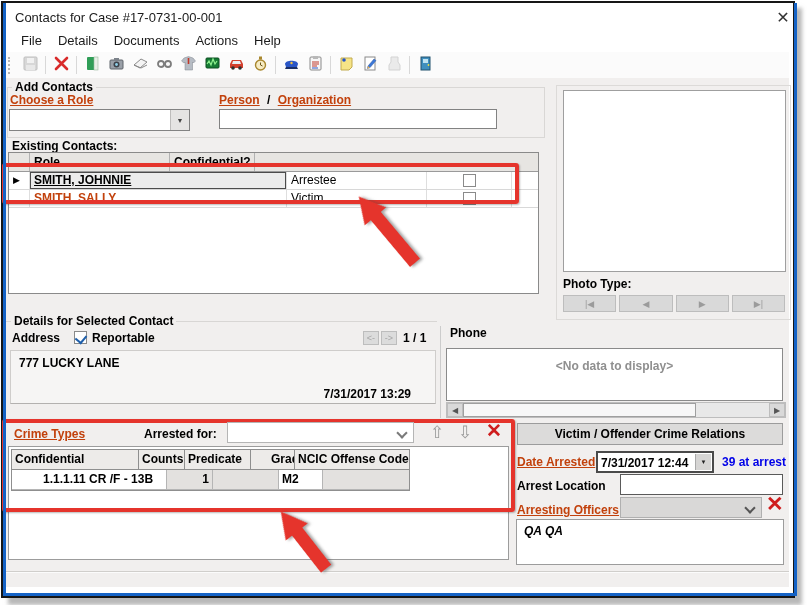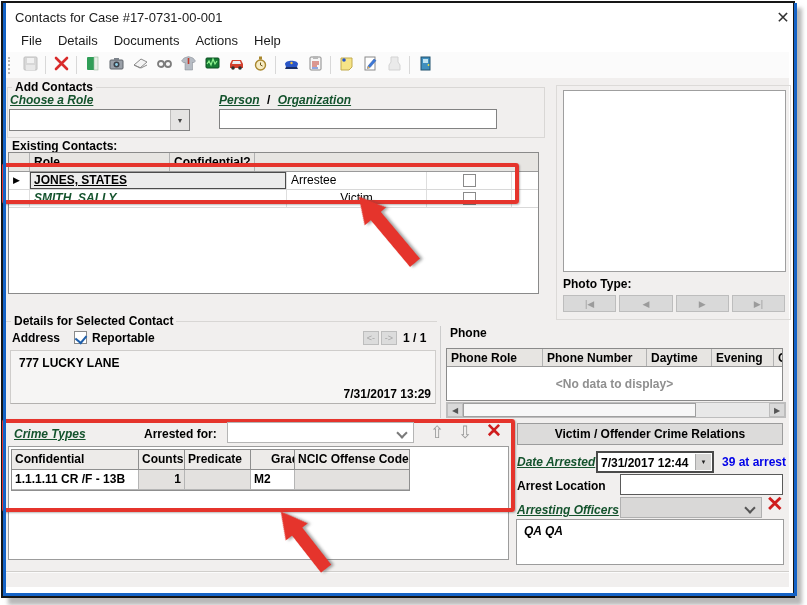--- a/index.html
+++ b/index.html
@@ -1,19 +1,19 @@
 <!DOCTYPE html>
 <html><head>
 <meta charset="utf-8">
 <style>
   html,body{margin:0;padding:0;}
   body{width:807px;height:605px;background:#fff;font-family:"Liberation Sans",sans-serif;font-size:12px;color:#000;position:relative;overflow:hidden;}
   .abs{position:absolute;}
   .b{font-weight:bold;}
-  .link{color:#14532d;font-weight:bold;text-decoration:underline;cursor:pointer;font-style:italic;}
+  .link{color:#c2410c;font-weight:bold;text-decoration:underline;cursor:pointer;}
   .link-plain{color:#0000e8;font-weight:bold;}
   
   .win{position:absolute;left:1px;top:1px;width:790px;height:593px;background:#fff;border:2px solid #161616;box-shadow:7px 7px 4px rgba(125,125,125,.55);}
   .win-blue{position:absolute;left:3px;top:3px;width:788px;height:590px;border:3px solid #1563c6;border-top:none;pointer-events:none;z-index:40;}
   .titlebar{position:absolute;left:3px;top:3px;width:788px;height:26px;background:#fff;}
   .title-text{position:absolute;left:12px;top:7px;font-size:13px;color:#1b1b1b;}
   .close-btn{position:absolute;left:767px;top:4px;width:26px;height:21px;text-align:center;font-size:16px;color:#333;line-height:21px;cursor:pointer;}
   .menubar{position:absolute;left:5px;top:29px;width:784px;height:23px;background:#fff;display:flex;align-items:center;padding-left:8px;box-sizing:border-box;}
   .menu-item{padding:2px 8px;font-size:13px;color:#1b1b1b;cursor:pointer;}
   .toolbar{position:absolute;left:5px;top:52px;width:784px;height:26px;background:#fbfbfb;border-bottom:1px solid #e4e4e4;display:flex;align-items:center;}
@@ -59,21 +59,21 @@
   .empty-text{color:#8f8f8f;font-weight:bold;}
   .sbar{background:#e8e8e8;border:1px solid #bdbdbd;box-sizing:border-box;}
   .sbar-btn{position:absolute;top:0;bottom:0;width:16px;background:#d9d9d9;border:1px solid #bdbdbd;box-sizing:border-box;color:#555;font-size:8px;display:flex;align-items:center;justify-content:center;cursor:pointer;}
   .sbar-thumb{position:absolute;top:0;bottom:0;background:#f7f7f7;border:1px solid #9f9f9f;box-sizing:border-box;cursor:pointer;}
   
   .cg-head{display:flex;font-weight:bold;background:#edebe9;border-bottom:1px solid #8f8f8f;}
   .cg-hcell{padding:2px 3px;border-left:1px solid #8f8f8f;box-sizing:border-box;overflow:hidden;white-space:nowrap;}
   .cg-hcell:first-child{border-left:none;}
   .cg-row{display:flex;border-bottom:1px solid #b5b5b5;}
   .cg-cell{padding:2px 3px;border-left:1px solid #b5b5b5;box-sizing:border-box;font-weight:bold;overflow:hidden;white-space:nowrap;}
-  .cg-cell:first-child{border-left:none;}
+  .cg-cell:first-child{border-left:none;margin-left:28px;}
   .cg-gray{background:#e3e1df;}
   .arrow-glyph{font-size:17px;color:#9a9a9a;cursor:pointer;}
   .red-x{color:#cf1d1d;font-weight:bold;font-size:21px;line-height:20px;cursor:pointer;}
   
   .rel-btn{background:#dcdbda;border:1px solid #9c9c9c;font-weight:bold;text-align:center;box-sizing:border-box;cursor:pointer;}
   .date-combo{background:#fff;border:2px solid #4a4a4a;box-sizing:border-box;font-weight:bold;white-space:nowrap;overflow:hidden;}
   .dd-btn{position:absolute;right:1px;top:1px;bottom:1px;width:15px;background:#d6d5d4;border-left:1px solid #aaa;display:flex;align-items:center;justify-content:center;font-size:6px;color:#222;cursor:pointer;}
   .combo-flat{background:#fff;border:1px solid #b5b5b5;box-sizing:border-box;}
   .combo-gray{background:#d9d8d7;border:1px solid #b0b0b0;box-sizing:border-box;}
   .listbox{background:#fff;border:1px solid #9c9c9c;box-sizing:border-box;}
@@ -233,34 +233,34 @@
   <div class="gridhead" style="height:19px;">
     <div class="gh-cell" style="width:20px;"></div>
     <div class="gh-cell" style="width:140px;">Role</div>
     <div class="gh-cell" style="width:85px;">Confidential?</div>
     <div class="gh-cell" style="flex:1;"></div>
   </div>
   <div class="grow" style="height:18px;">
     <div class="g-cell" style="width:20px;font-size:9px;padding-top:3px;">▶</div>
     <div class="g-cell" style="width:257px;position:relative;padding:0;">
       <div class="focus-cell"></div>
-      <span class="abs b" style="left:4px;top:1px;text-decoration:underline;">JONES, STATES</span>
+      <span class="abs b" style="left:4px;top:1px;text-decoration:underline;">SMITH, JOHNNIE</span>
     </div>
     <div class="g-cell" style="width:140px;">Arrestee</div>
     <div class="g-cell" style="width:85px;display:flex;justify-content:center;align-items:center;">
       <div class="checkbox"></div>
     </div>
     <div class="g-cell" style="flex:1;"></div>
   </div>
   <div class="grow" style="height:18px;">
     <div class="g-cell" style="width:20px;"></div>
     <div class="g-cell" style="width:257px;">
       <span class="link">SMITH, SALLY</span>
     </div>
-    <div class="g-cell" style="width:140px;text-align:center;">Victim</div>
+    <div class="g-cell" style="width:140px;">Victim</div>
     <div class="g-cell" style="width:85px;display:flex;justify-content:center;align-items:center;">
       <div class="checkbox"></div>
     </div>
     <div class="g-cell" style="flex:1;"></div>
   </div>
 </div>
 
 <div class="abs hl-box" style="left:2px;top:163px;width:509px;height:33px;"></div>
 <div class="red-arrow" style="left:346px;top:196px;width:28px;height:90px;transform:rotate(-40deg);transform-origin:14px 2px;">
   <div class="head"></div>
@@ -280,33 +280,26 @@
 <div class="abs" style="left:6px;top:321px;width:431px;border-top:1px solid #d8d6d4;"></div>
 <div class="abs grp-label" style="left:11px;top:314px;">Details for Selected Contact</div>
 <div class="abs b" style="left:12px;top:331px;">Address</div>
 <div class="abs checkbox checked" style="left:74px;top:331px;"></div>
 <div class="abs b" style="left:92px;top:331px;">Reportable</div>
 <div class="abs mini-btn" style="left:363px;top:331px;">&lt;-</div>
 <div class="abs mini-btn" style="left:381px;top:331px;">-&gt;</div>
 <div class="abs b" style="left:403px;top:331px;">1 / 1</div>
 <div class="abs addr-box" style="left:10px;top:350px;width:424px;height:52px;">
   <div class="abs b" style="left:8px;top:5px;">777 LUCKY LANE</div>
-  <div class="abs b" style="right:4px;top:36px;">7/31/2017 13:29</div>
+  <div class="abs b" style="right:24px;top:36px;">7/31/2017 13:29</div>
 </div>
 
 <div class="abs" style="left:440px;top:326px;height:92px;border-left:1px solid #ccc;"></div>
 <div class="abs b" style="left:450px;top:326px;">Phone</div>
 <div class="abs grid" style="left:446px;top:348px;width:337px;height:53px;">
-  <div class="gridhead" style="height:18px;">
-    <div class="gh-cell" style="width:95px;">Phone Role</div>
-    <div class="gh-cell" style="width:104px;">Phone Number</div>
-    <div class="gh-cell" style="width:65px;">Daytime</div>
-    <div class="gh-cell" style="width:62px;">Evening</div>
-    <div class="gh-cell" style="flex:1;">Cre</div>
-  </div>
   <div style="text-align:center;padding-top:10px;" class="empty-text">&lt;No data to display&gt;</div>
 </div>
 <div class="abs sbar" style="left:446px;top:402px;width:340px;height:16px;">
   <div class="sbar-btn" style="left:0;">◀</div>
   <div class="sbar-thumb" style="left:16px;width:233px;"></div>
   <div class="sbar-btn" style="right:0;">▶</div>
 </div>
 
 <div class="abs link" style="left:14px;top:427px;z-index:31;">Crime Types</div>
 <div class="abs b" style="left:144px;top:427px;z-index:31;">Arrested for:</div>

